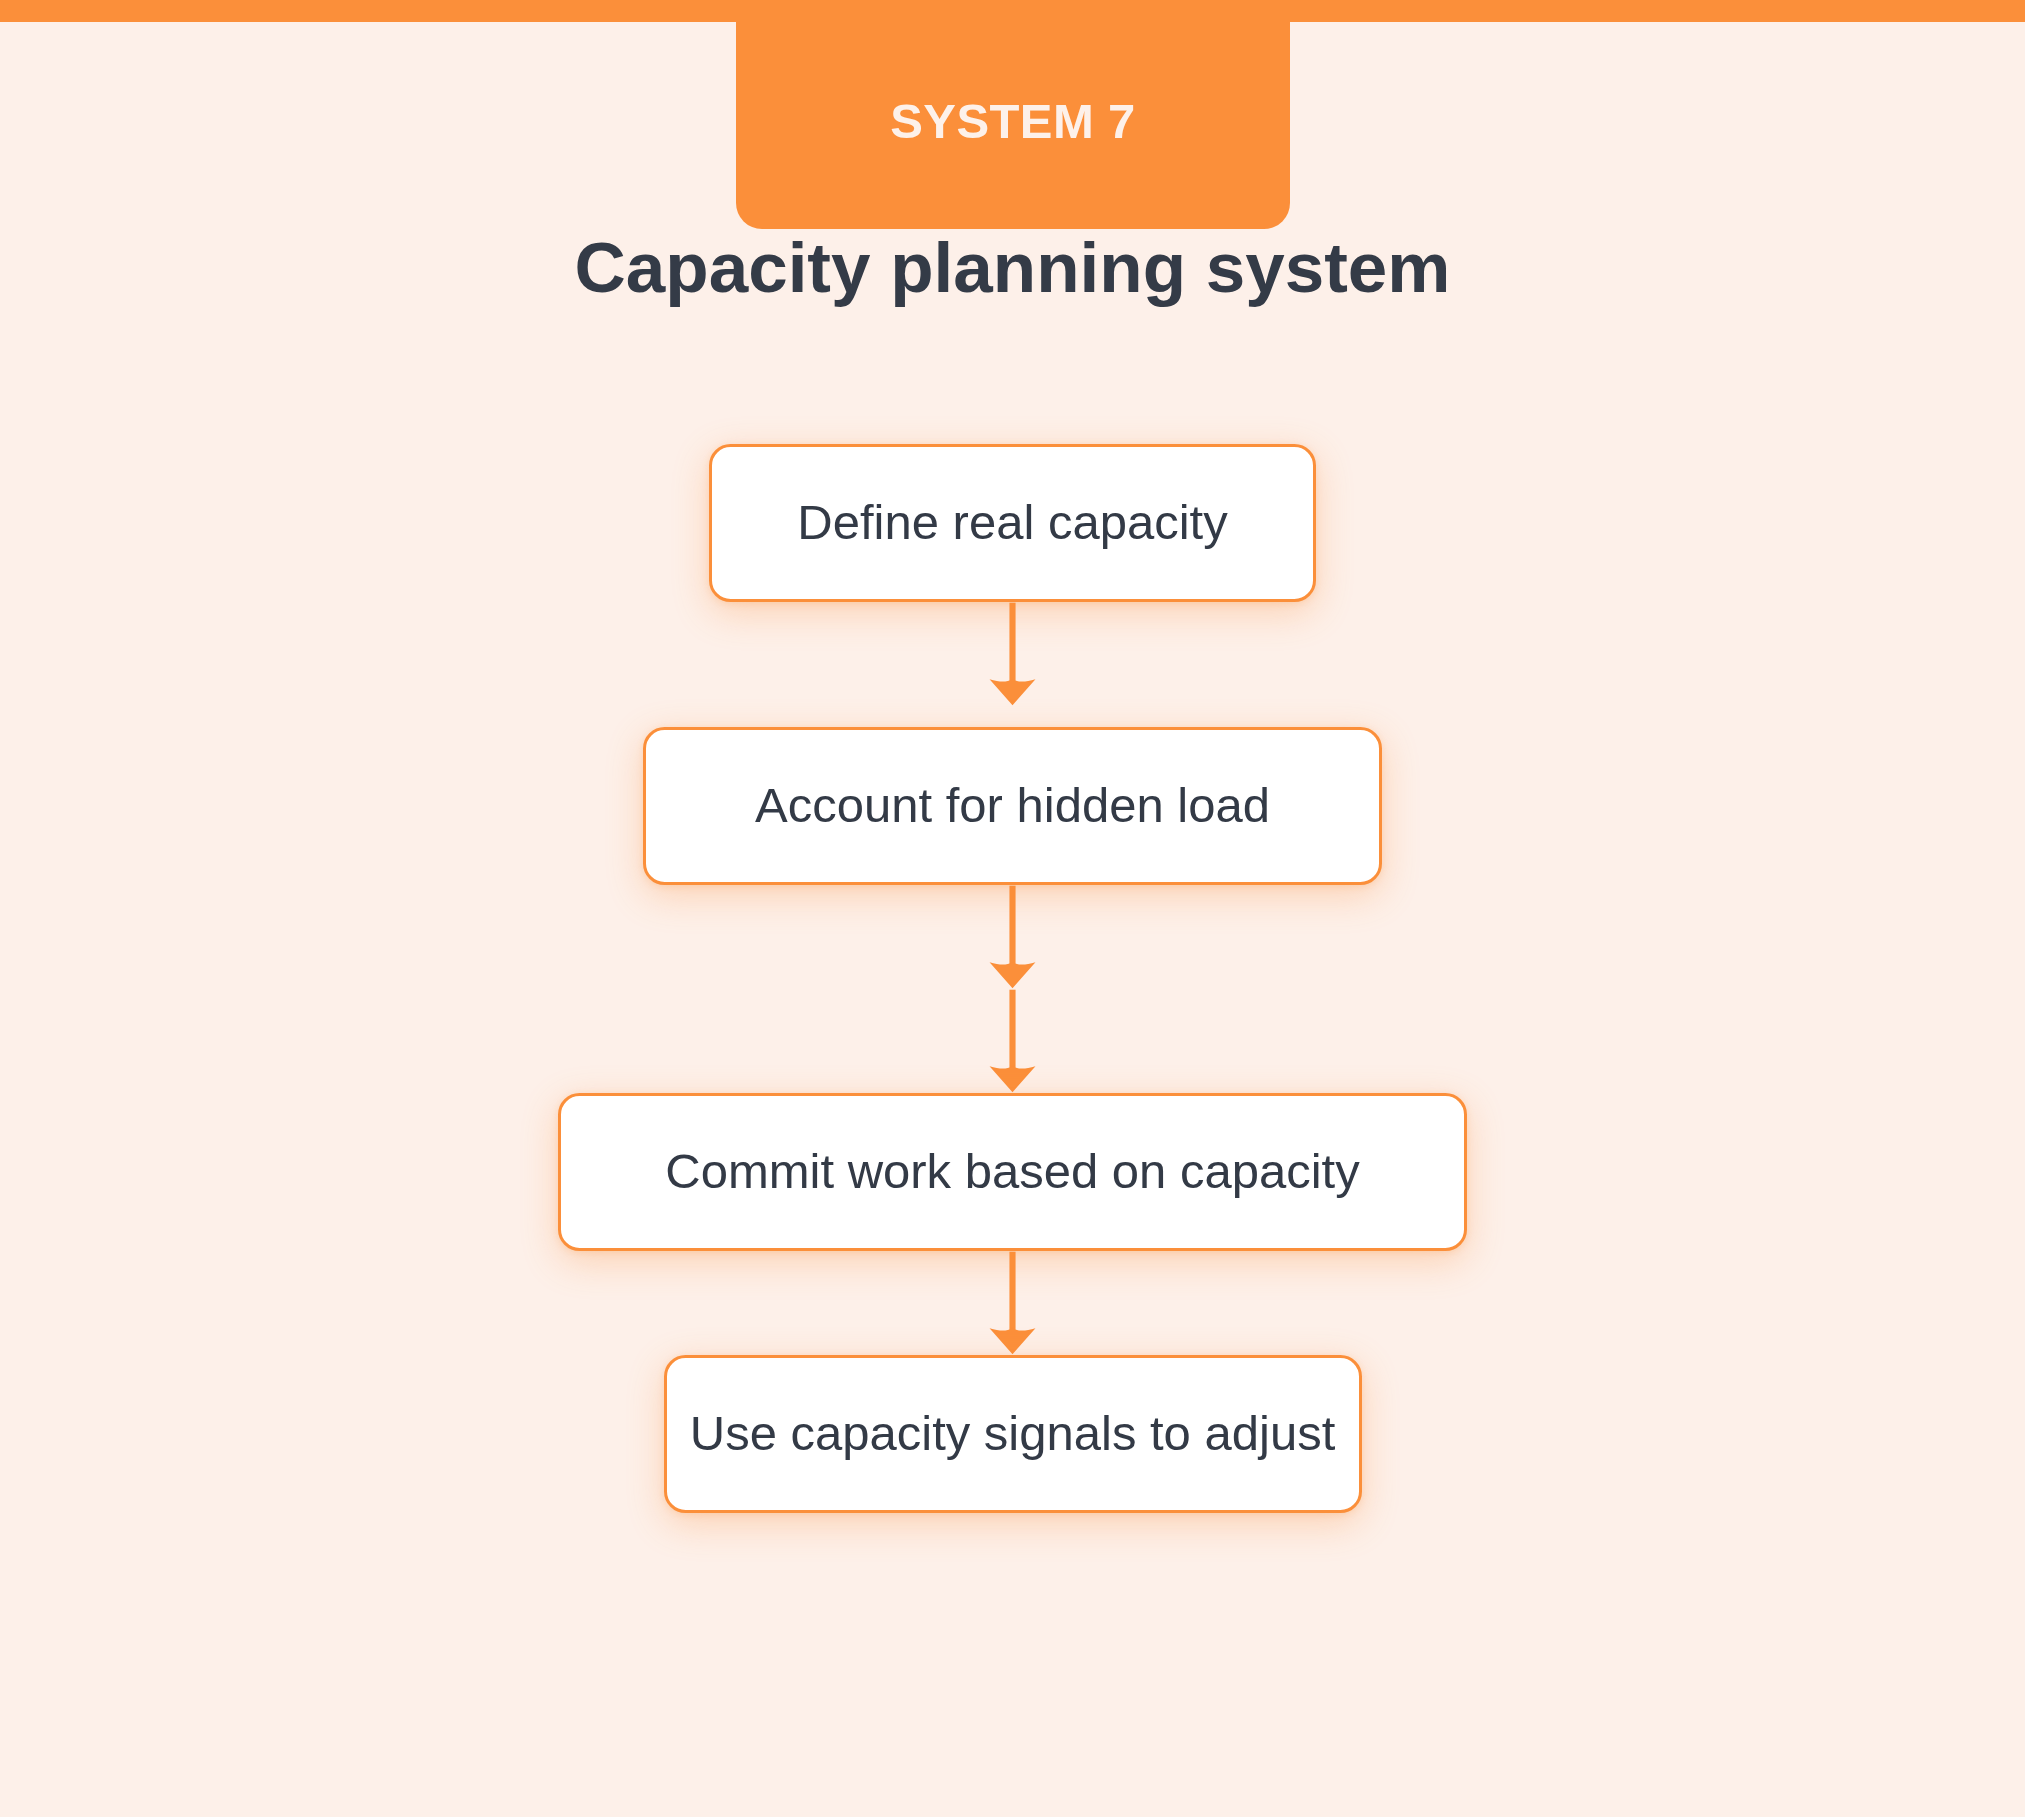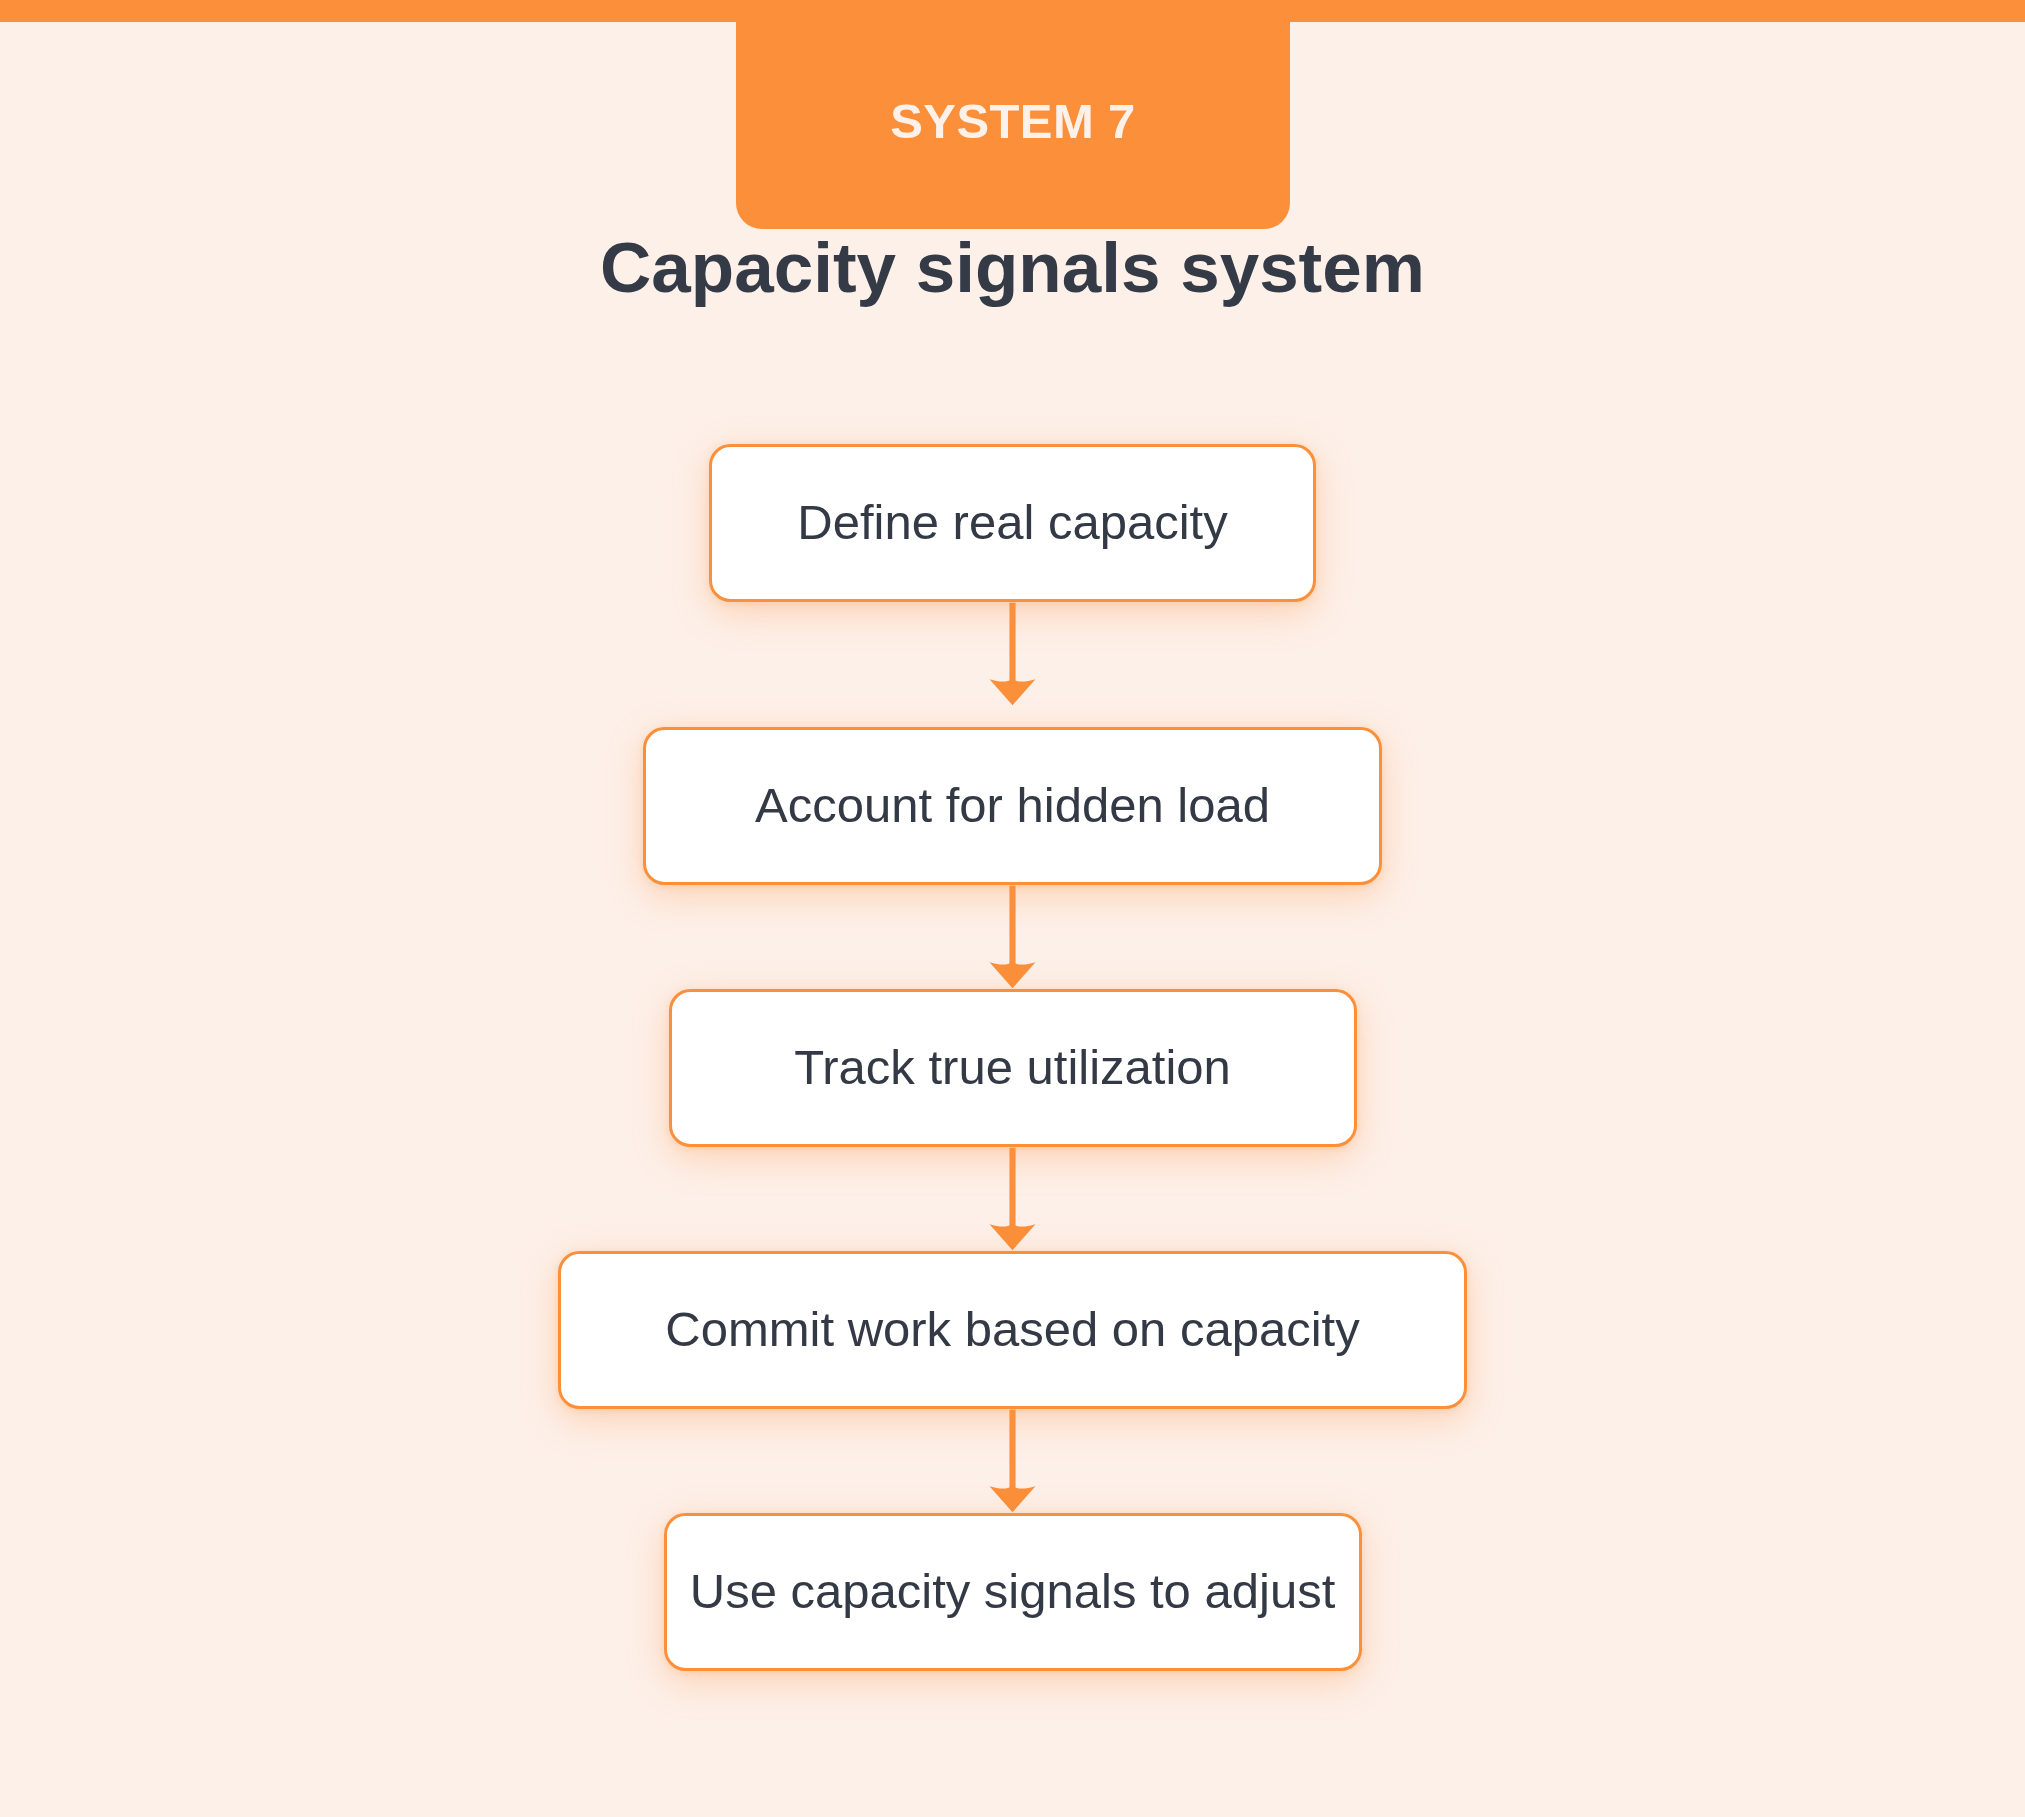--- a/index.html
+++ b/index.html
@@ -109,21 +109,21 @@
 </style>
 </head>
 <body>
 
 <div id="top-rail"></div>
 
 <div id="system-badge">
   <span class="badge-text">SYSTEM 7</span>
 </div>
 
-<div id="page-title">Capacity signals system</div>
+<div id="page-title">Capacity planning system</div>
 
 <div id="flow">
 
   <div class="flow-node node-w-785">
     <span class="node-label">Define real capacity</span>
   </div>
 
   <svg class="flow-connector" viewBox="0 0 64 134">
     <rect x="28" y="0" width="8" height="108" fill="#fb8f3a"></rect>
     <path d="M32 134 L2 100 C16 104 24 104 32 100 C40 104 48 104 62 100 Z" fill="#fb8f3a"></path>
@@ -131,23 +131,20 @@
 
   <div class="flow-node node-w-957">
     <span class="node-label">Account for hidden load</span>
   </div>
 
   <svg class="flow-connector" viewBox="0 0 64 134">
     <rect x="28" y="0" width="8" height="108" fill="#fb8f3a"></rect>
     <path d="M32 134 L2 100 C16 104 24 104 32 100 C40 104 48 104 62 100 Z" fill="#fb8f3a"></path>
   </svg>
 
-  <div class="flow-node node-w-890">
-    <span class="node-label">Track true utilization</span>
-  </div>
 
   <svg class="flow-connector" viewBox="0 0 64 134">
     <rect x="28" y="0" width="8" height="108" fill="#fb8f3a"></rect>
     <path d="M32 134 L2 100 C16 104 24 104 32 100 C40 104 48 104 62 100 Z" fill="#fb8f3a"></path>
   </svg>
 
   <div class="flow-node node-w-1176">
     <span class="node-label">Commit work based on capacity</span>
   </div>
 

